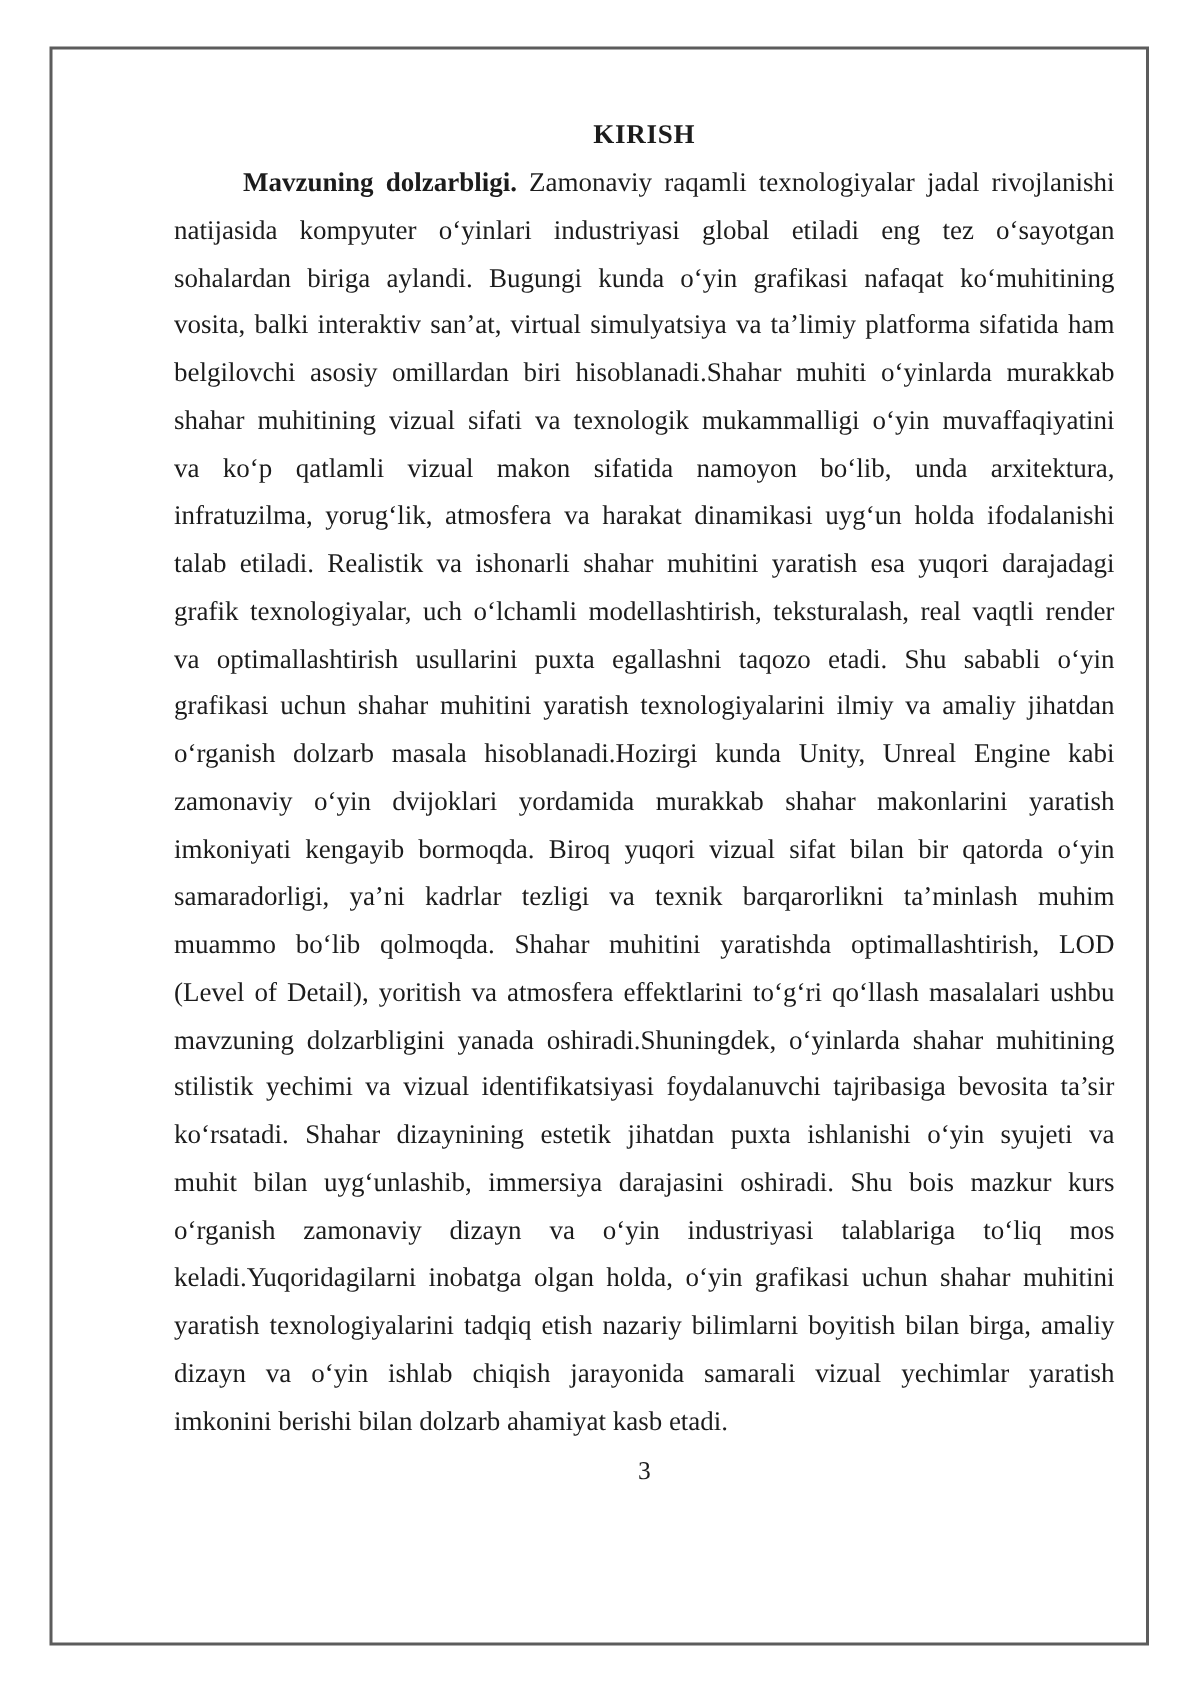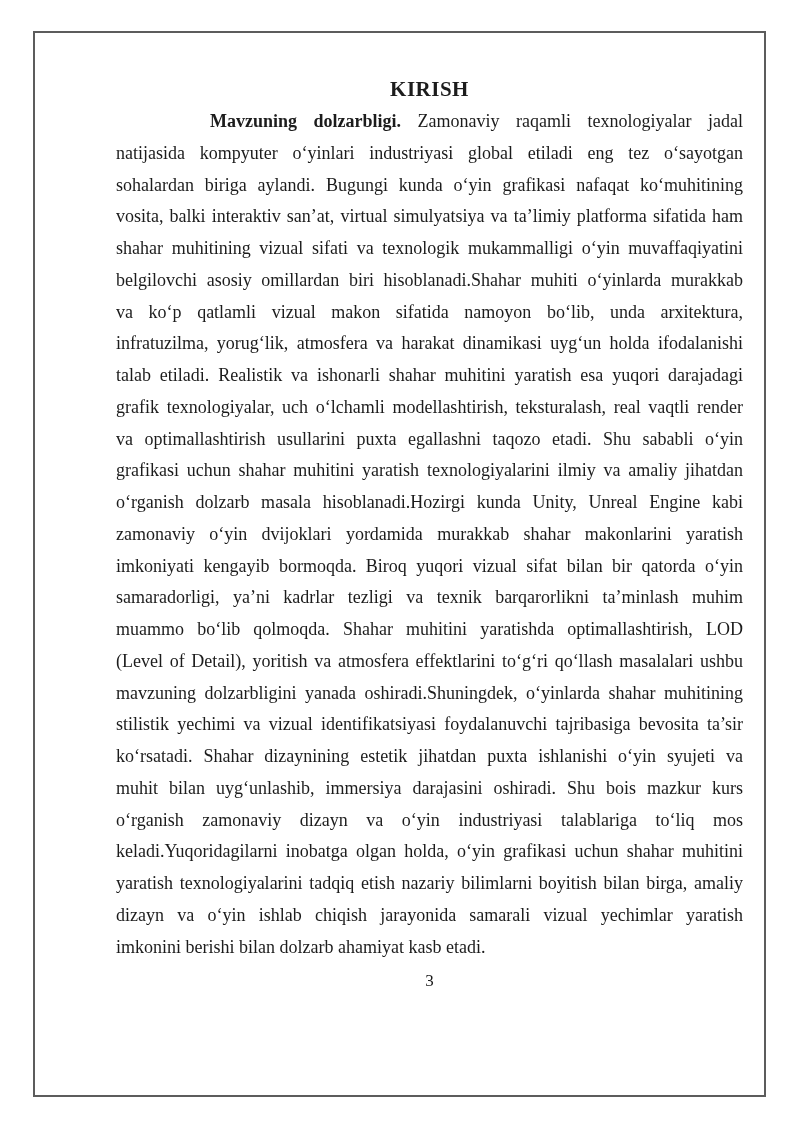--- a/index.html
+++ b/index.html
@@ -30,21 +30,21 @@
   .content {
     position: absolute;
     left: 116px;
     top: 72px;
     width: 627px;
     color: #1c1c1c;
   }
   .doc-title {
     text-align: center;
     font-weight: bold;
-    font-size: 21px;
+    font-size: 18px;
     line-height: 34px;
     letter-spacing: 0.5px;
   }
   .lines {
     width: 627px;
   }
   .line {
     font-size: 18px;
     line-height: 31.75px;
     height: 31.75px;
@@ -54,21 +54,20 @@
     white-space: normal;
   }
   .line.last {
     text-align-last: left;
   }
   .line.first {
     text-indent: 46px;
   }
   .bold {
     font-weight: bold;
-    margin-left: 48px;
   }
   .page-num {
     text-align: center;
     font-size: 17px;
     line-height: 22px;
     margin-top: 7px;
     color: #1c1c1c;
   }
 </style>
 </head>
@@ -82,22 +81,22 @@
 
     <div class="lines">
       <div class="line first">
         <span class="bold">Mavzuning dolzarbligi.</span>
         <span>Zamonaviy raqamli texnologiyalar jadal rivojlanishi</span>
       </div>
       <div>
           <div class="line">natijasida kompyuter o‘yinlari industriyasi global etiladi eng tez o‘sayotgan</div>
           <div class="line">sohalardan biriga aylandi. Bugungi kunda o‘yin grafikasi nafaqat ko‘muhitining</div>
           <div class="line">vosita, balki interaktiv san’at, virtual simulyatsiya va ta’limiy platforma sifatida ham</div>
+          <div class="line">belgilovchi asosiy omillardan biri hisoblanadi.Shahar muhiti o‘yinlarda murakkab</div>
           <div class="line">shahar muhitining vizual sifati va texnologik mukammalligi o‘yin muvaffaqiyatini</div>
-          <div class="line">belgilovchi asosiy omillardan biri hisoblanadi.Shahar muhiti o‘yinlarda murakkab</div>
           <div class="line">va ko‘p qatlamli vizual makon sifatida namoyon bo‘lib, unda arxitektura,</div>
           <div class="line">infratuzilma, yorug‘lik, atmosfera va harakat dinamikasi uyg‘un holda ifodalanishi</div>
           <div class="line">talab etiladi. Realistik va ishonarli shahar muhitini yaratish esa yuqori darajadagi</div>
           <div class="line">grafik texnologiyalar, uch o‘lchamli modellashtirish, teksturalash, real vaqtli render</div>
           <div class="line">va optimallashtirish usullarini puxta egallashni taqozo etadi. Shu sababli o‘yin</div>
           <div class="line">grafikasi uchun shahar muhitini yaratish texnologiyalarini ilmiy va amaliy jihatdan</div>
           <div class="line">o‘rganish dolzarb masala hisoblanadi.Hozirgi kunda Unity, Unreal Engine kabi</div>
           <div class="line">zamonaviy o‘yin dvijoklari yordamida murakkab shahar makonlarini yaratish</div>
           <div class="line">imkoniyati kengayib bormoqda. Biroq yuqori vizual sifat bilan bir qatorda o‘yin</div>
           <div class="line">samaradorligi, ya’ni kadrlar tezligi va texnik barqarorlikni ta’minlash muhim</div>

